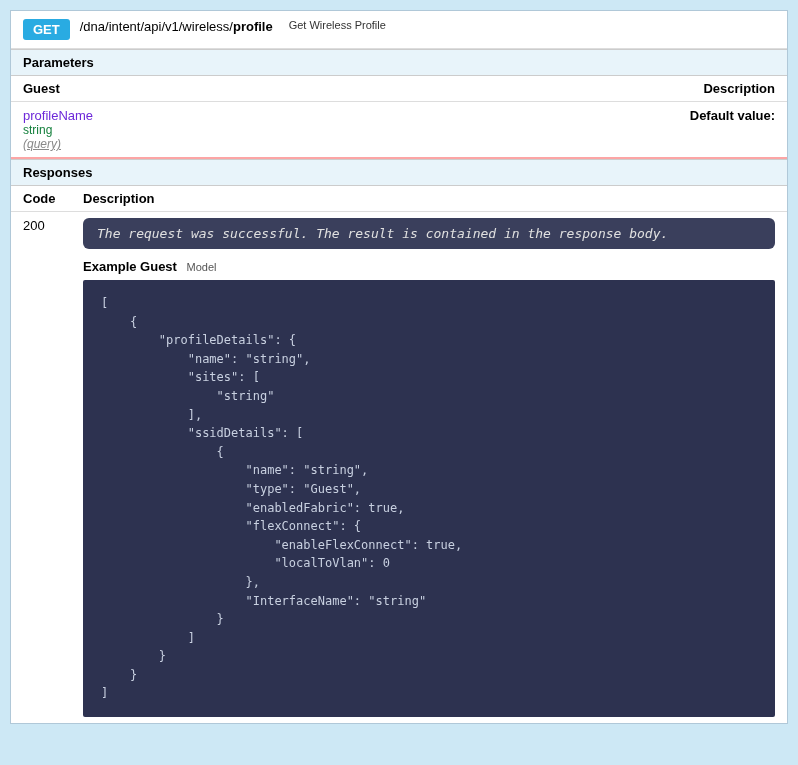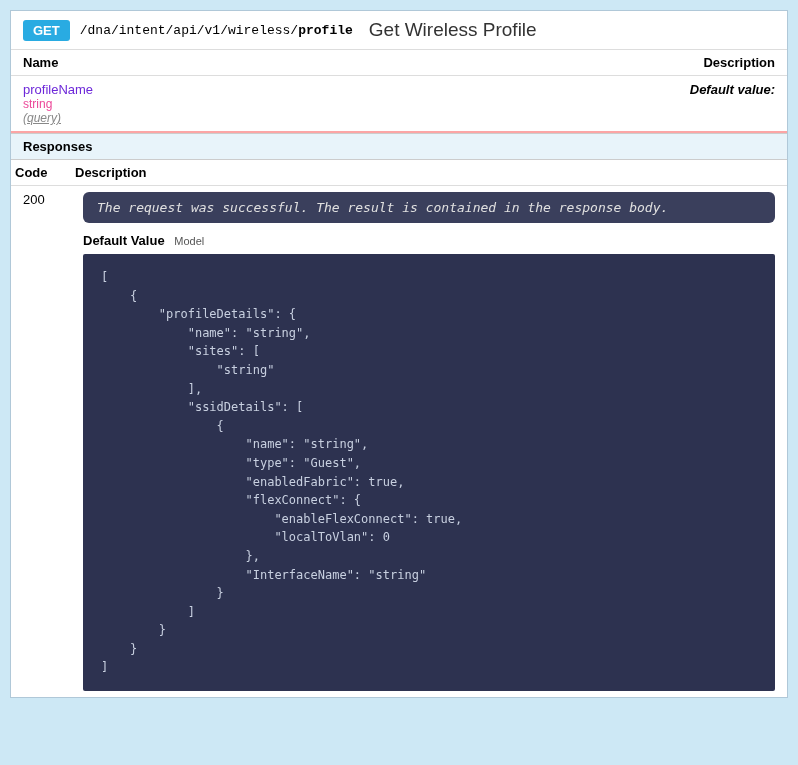--- a/index.html
+++ b/index.html
@@ -11,45 +11,45 @@
       width: 798px;
       min-height: 765px;
     }
     .main-container {
       background: #fff;
       border: 1px solid #b0c8d8;
       padding: 0;
     }
     .endpoint-header {
       display: flex;
-      align-items: center;
+      align-items: flex-start;
       padding: 8px 12px;
       border-bottom: 1px solid #ddd;
       background: #fff;
       gap: 10px;
     }
     .method-badge {
       background: #29abe2;
       color: #fff;
       font-weight: bold;
       font-size: 13px;
       padding: 3px 10px;
       border-radius: 3px;
       flex-shrink: 0;
     }
     .endpoint-path {
-      font-family: Liberation Mono, monospace;
+      font-family: Liberation Sans, sans-serif;
       font-size: 13px;
       color: #000;
     }
     .endpoint-path .path-bold {
       font-weight: bold;
     }
     .endpoint-title {
-      font-size: 19px;
+      font-size: 11px;
       color: #333;
       margin-left: 6px;
     }
     .description-row {
       padding: 8px 12px;
       font-size: 13px;
       color: #333;
       border-bottom: 1px solid #eee;
     }
     .section-header {
@@ -76,47 +76,46 @@
       text-align: right;
     }
     .params-table td {
       padding: 6px 12px;
       vertical-align: top;
       font-size: 13px;
     }
     .params-table td:last-child {
       text-align: right;
       font-weight: bold;
-      font-style: italic;
       margin-top: 40px;
     }
     .param-name {
       font-weight: normal;
       color: #6d28d9;
     }
     .param-type {
-      color: #ec4899;
+      color: #15803d;
       font-size: 12px;
     }
     .param-location {
       color: #888;
       font-size: 12px;
       font-style: italic;
       text-decoration: underline;
     }
     .responses-section {
       border-top: 2px solid #fca5a5;
     }
     .responses-table {
       width: 100%;
       border-collapse: collapse;
     }
     .responses-table th {
       text-align: left;
-      padding: 5px 4px;
+      padding: 5px 12px;
       font-weight: bold;
       font-size: 13px;
       border-bottom: 1px solid #ddd;
     }
     .responses-table td {
       padding: 6px 12px;
       vertical-align: top;
       font-size: 13px;
       margin-left: 48px;
     }
@@ -166,24 +165,25 @@
 
   <div class="endpoint-header">
     <span class="method-badge">GET</span>
     <span class="endpoint-path">
       <span>/dna/intent/api/v1/wireless/</span><span class="path-bold">profile</span>
     </span>
     <span class="endpoint-title">Get Wireless Profile</span>
   </div>
 
 
+  <div class="section-header">Parameters</div>
   <table class="params-table">
     <thead>
       <tr>
-        <th>Name</th>
+        <th>Guest</th>
         <th>Description</th>
       </tr>
     </thead>
     <tbody>
       <tr>
         <td>
           <div class="param-name">profileName</div>
           <div class="param-type">string</div>
           <div class="param-location">(query)</div>
         </td>
@@ -202,21 +202,21 @@
           <th>Code</th>
           <th>Description</th>
         </tr>
       </thead>
       <tbody>
         <tr>
           <td class="response-code">200</td>
           <td class="response-desc-cell">
             <div class="response-message">The request was successful. The result is contained in the response body.</div>
             <div class="example-label">
-              <span>Default Value</span>
+              <span>Example Guest</span>
               <span class="model-link">Model</span>
             </div>
             <div class="json-block">[
     {
         "profileDetails": {
             "name": "string",
             "sites": [
                 "string"
             ],
             "ssidDetails": [

